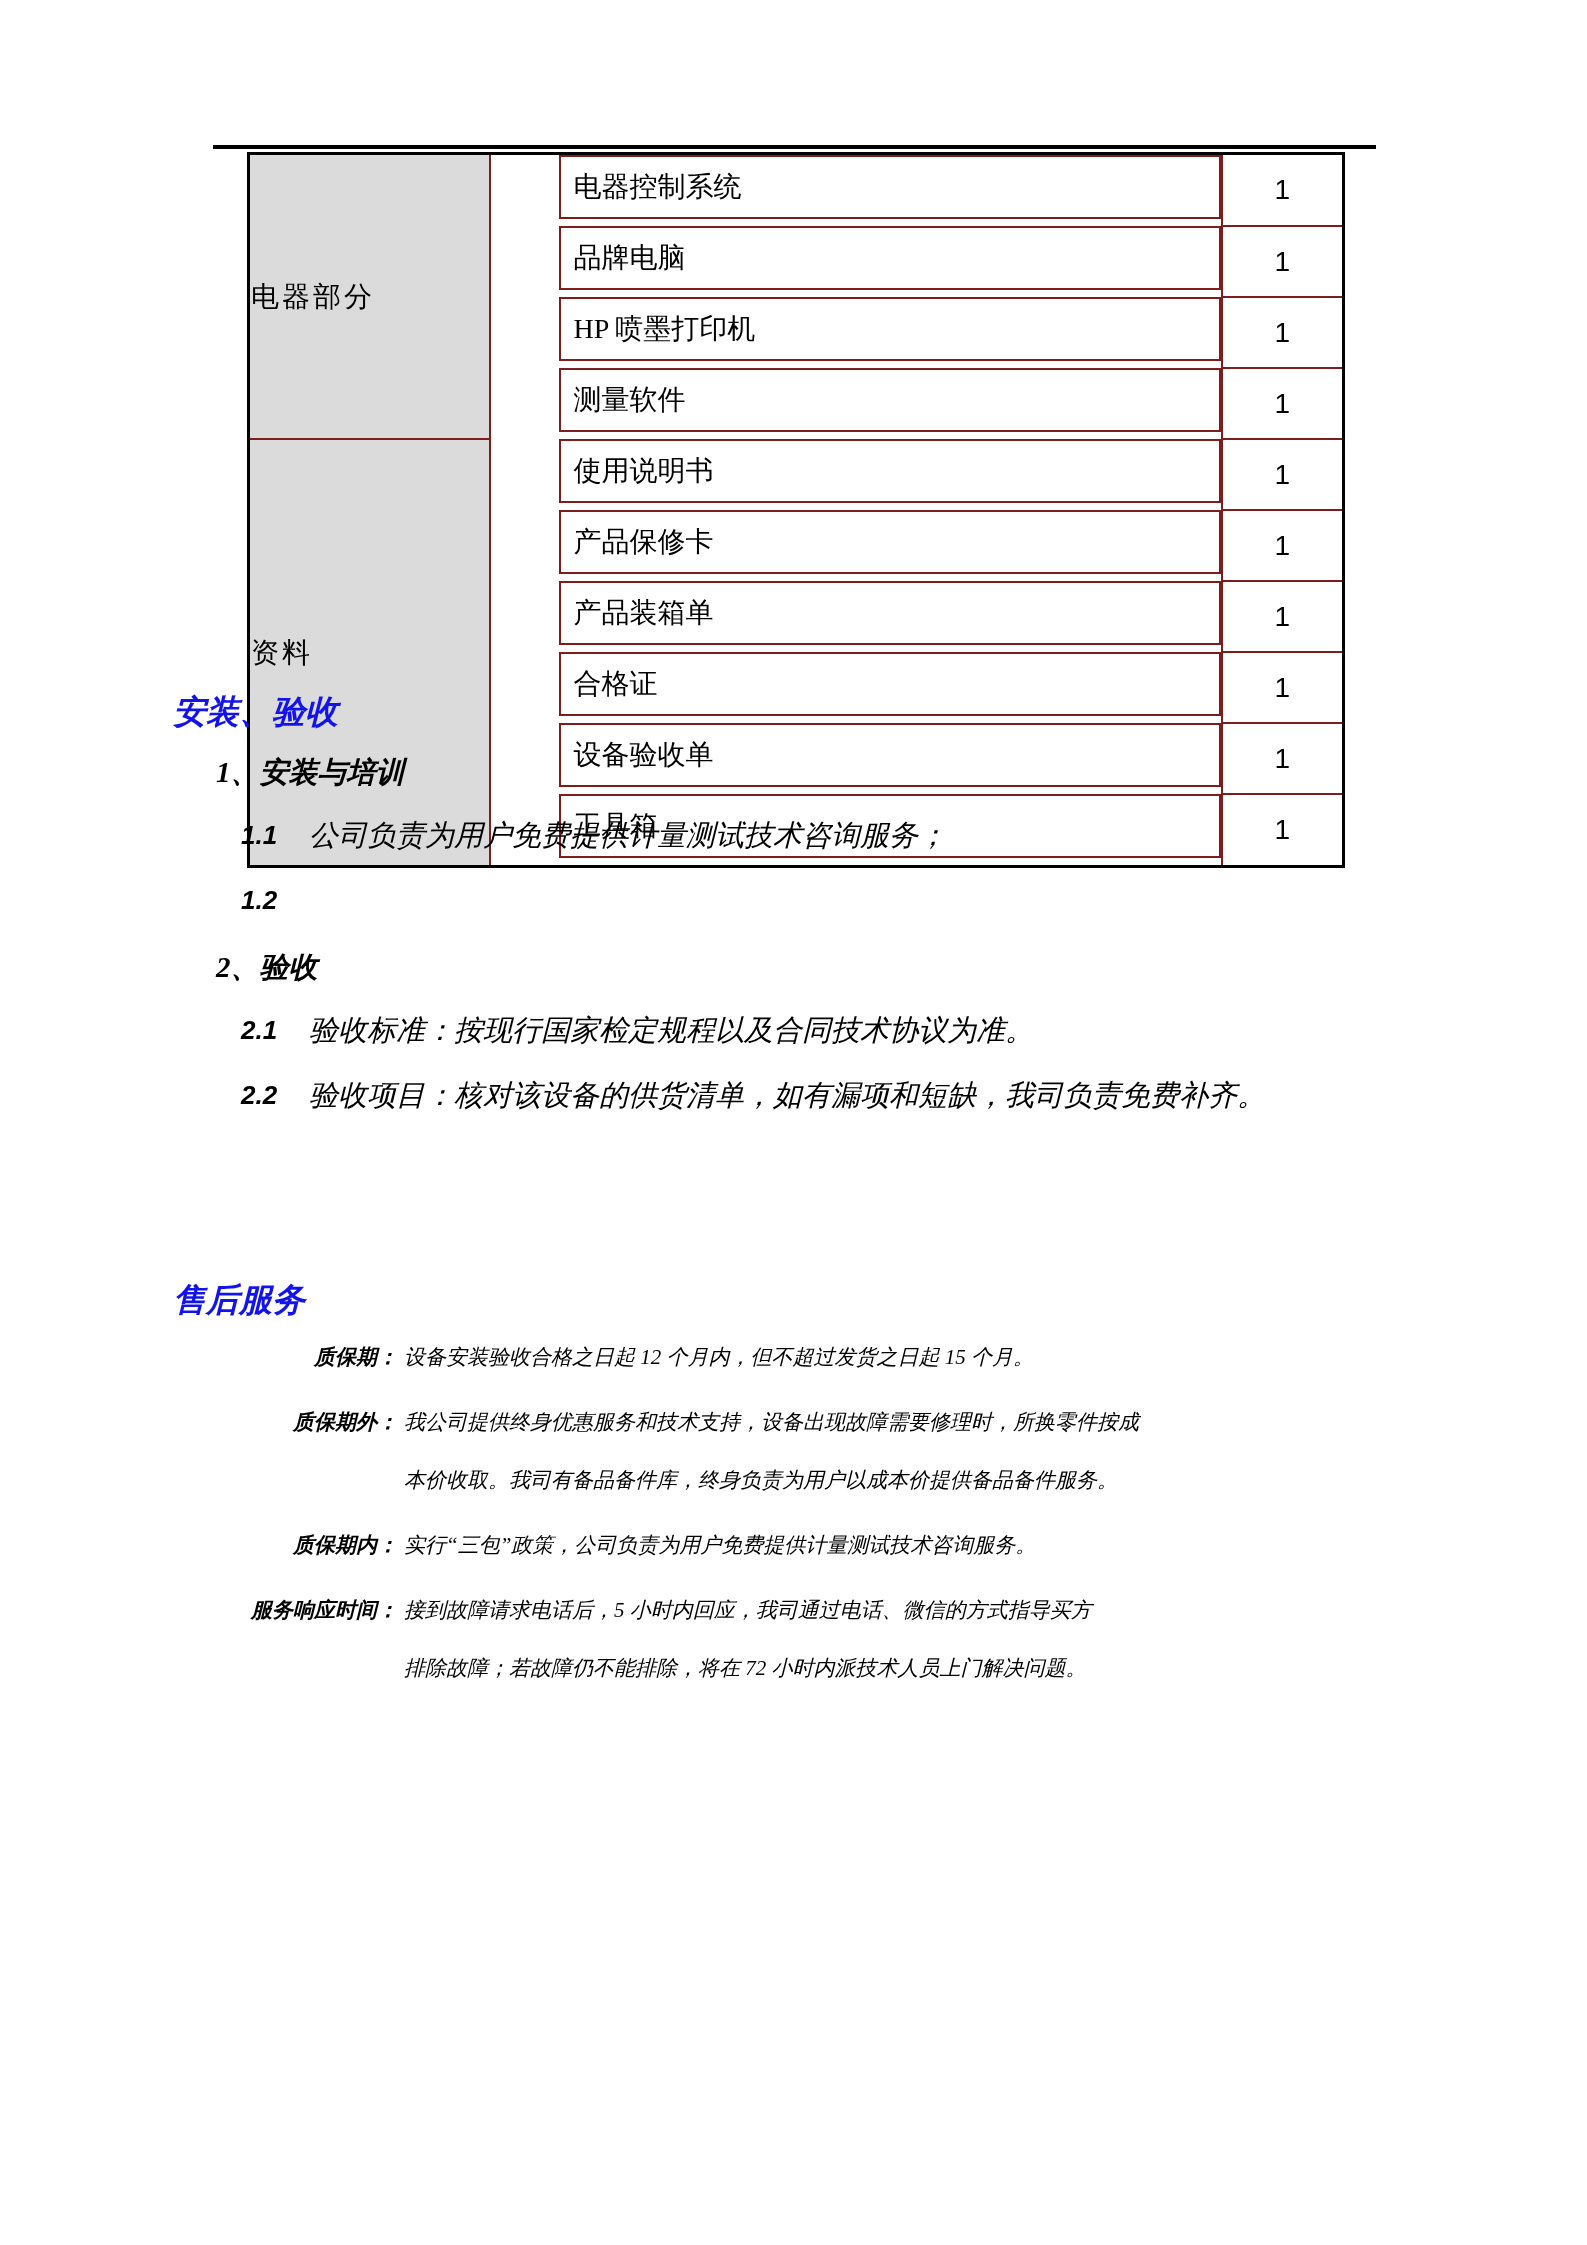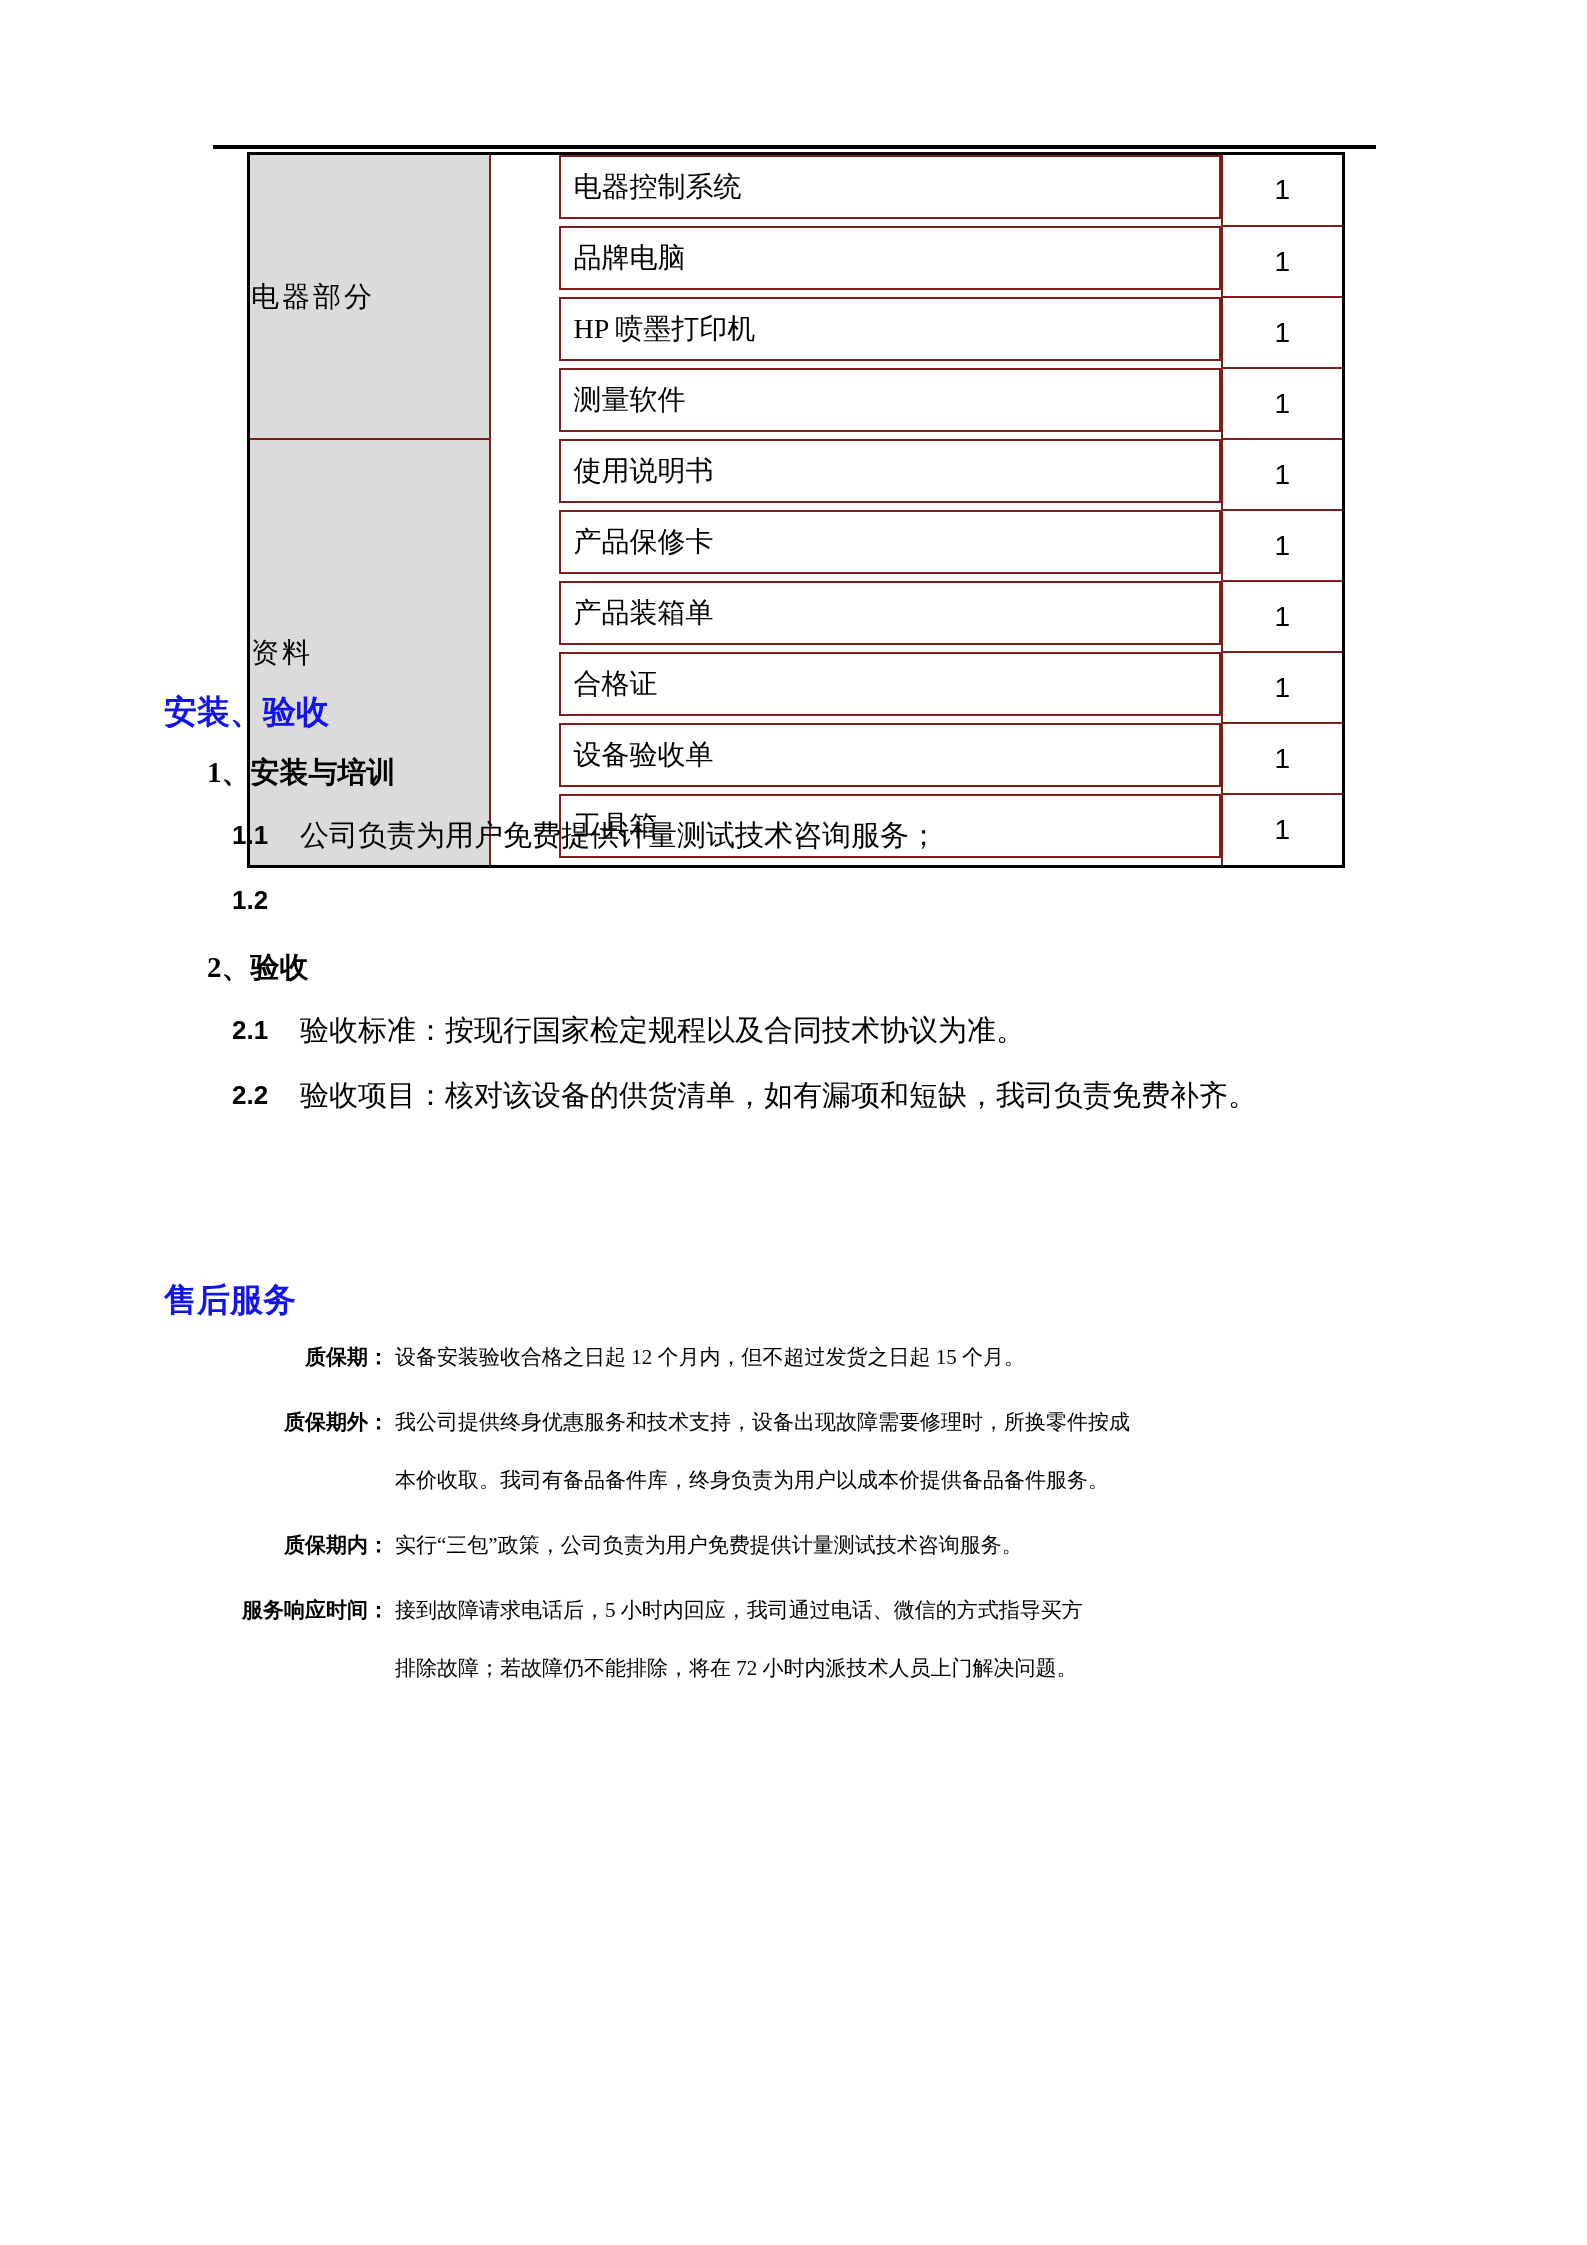--- a/index.html
+++ b/index.html
@@ -30,21 +30,21 @@
   td.cat{
     background:var(--cell-gray);
     letter-spacing:3px;
   }
   td.item{padding-left:13px;}
   td.qty{
     text-align:center;
     font-family:"Liberation Sans",sans-serif;
     font-size:27px;
   }
-  .section{position:absolute;left:164px;width:1360px;}
+  .section{position:absolute;left:173px;width:1360px;font-style:italic;}
   #install-section{top:690px;}
   #service-section{top:1278px;}
   h2.blue{
     color:var(--heading-blue);
     font-size:33px;font-weight:700;
     line-height:44px;margin:0;
   }
   #install-section h2.blue{margin-bottom:20px;}
   #service-section h2.blue{margin-bottom:6px;}
   .subtitle{

